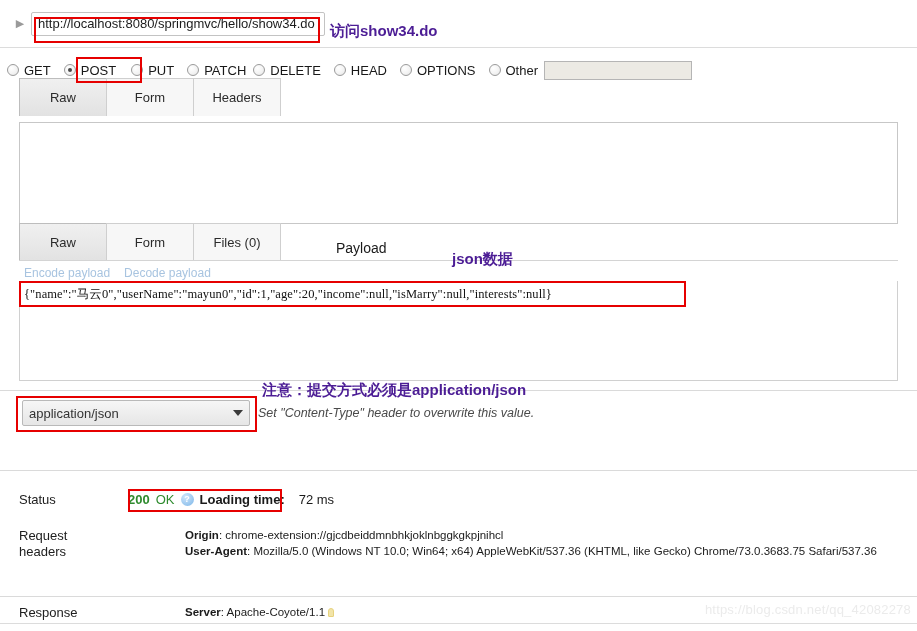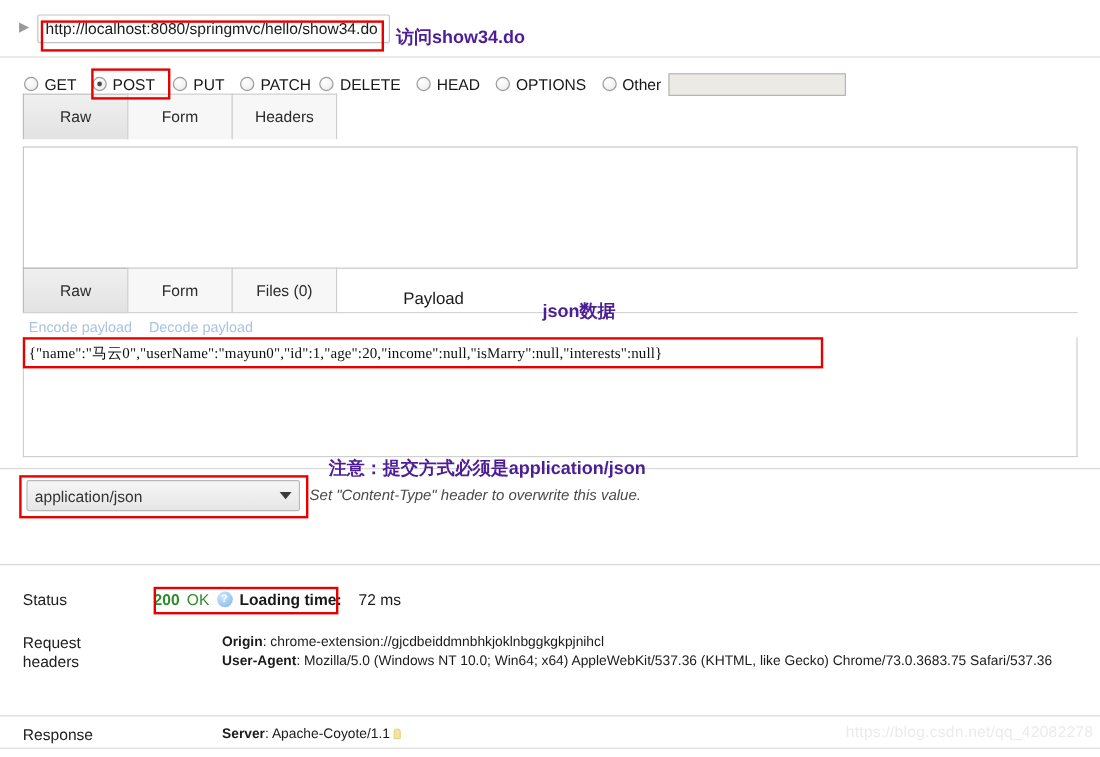--- a/index.html
+++ b/index.html
@@ -49,21 +49,21 @@
     outline: none;
   }
 
   
   .method-row {
     position: absolute;
     left: 0; top: 55px;
     width: 863px; height: 30px;
     display: flex;
     align-items: center;
-    padding-left: 20px;
+    padding-left: 7px;
   }
   .radio-item {
     display: flex;
     align-items: center;
     margin-right: 13px;
     font-size: 13px;
     color: #181818;
     white-space: nowrap;
   }
   .radio {
@@ -414,20 +414,20 @@
 
   <div class="ann-box" style="left:34px; top:17px; width:286px; height:26px;"></div>
   <div class="ann-text" style="left:330px; top:22px; font-size:15px;">访问show34.do</div>
 
   <div class="ann-box" style="left:76px; top:57px; width:66px; height:26px;"></div>
 
   <div class="ann-text" style="left:452px; top:250px; font-size:15px;">json数据</div>
 
   <div class="ann-box" style="left:19px; top:281px; width:667px; height:26px;"></div>
 
-  <div class="ann-text" style="left:262px; top:381px; font-size:15px;margin-left:12px;">注意：提交方式必须是application/json</div>
+  <div class="ann-text" style="left:262px; top:381px; font-size:15px;">注意：提交方式必须是application/json</div>
   <div class="ann-box" style="left:16px; top:396px; width:241px; height:36px;"></div>
 
   <div class="ann-box" style="left:128px; top:489px; width:154px; height:23px;"></div>
 
   <div class="watermark">https://blog.csdn.net/qq_42082278</div>
   <div class="bottom-bar"></div>
 </div>
 
 </body></html>

